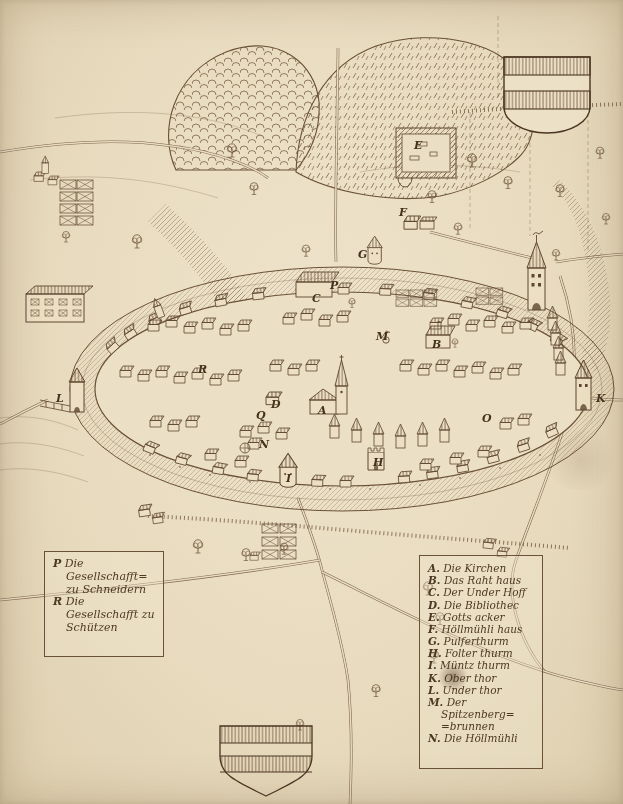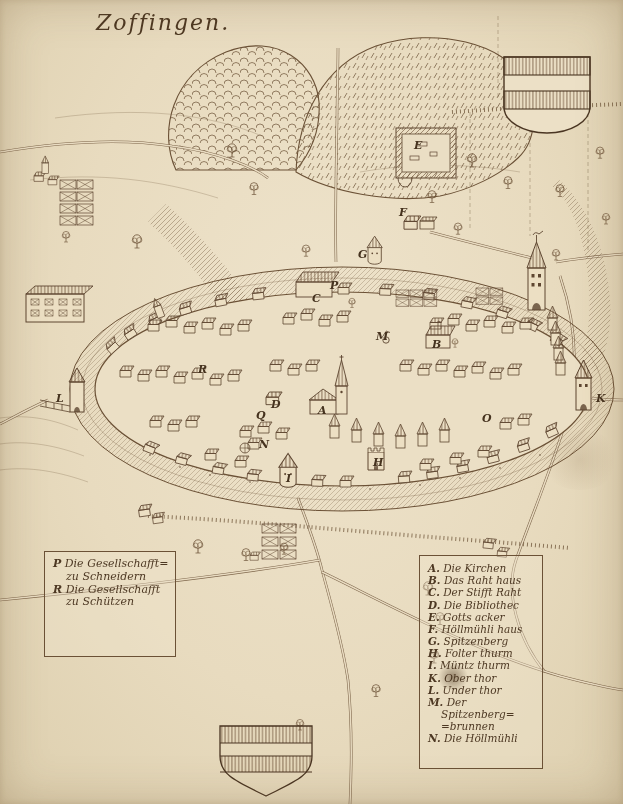--- a/index.html
+++ b/index.html
@@ -13,21 +13,21 @@
   .stage::after{content:"";position:absolute;inset:0;pointer-events:none;
     box-shadow:inset 0 0 46px rgba(110,82,46,.28), inset 0 0 6px rgba(110,82,46,.18);}
   svg.map{position:absolute;left:0;top:0;}
   .title{position:absolute;left:96px;top:10px;font-style:italic;font-size:22px;
     letter-spacing:2px;color:#4d3822;}
   .mk{position:absolute;font-style:italic;font-weight:600;font-size:11px;color:#46331f;
     text-shadow:0 0 2px rgba(238,227,203,.9);}
   .legend{position:absolute;border:1px solid #6b5136;background:rgba(238,228,205,.38);
     font-style:italic;color:#4d3823;padding:6px 6px 4px 8px;box-sizing:border-box;}
   .legend .li{display:block;text-indent:-13px;padding-left:13px;line-height:1.16;}
-  .legend-left{left:44px;top:551px;width:132px;height:106px;font-size:11px;}
+  .legend-left{left:44px;top:551px;width:120px;height:106px;font-size:11px;}
   .legend-right{left:419px;top:555px;width:124px;height:214px;font-size:10.5px;}
   .blot{position:absolute;border-radius:50%;pointer-events:none;}
   .blot1{left:436px;top:664px;width:34px;height:26px;
     background:radial-gradient(circle,rgba(74,52,30,.5),rgba(74,52,30,0) 70%);}
   .blot2{left:540px;top:430px;width:80px;height:60px;
     background:radial-gradient(circle,rgba(110,80,46,.14),rgba(110,80,46,0) 70%);}
   .rd-o{fill:none;stroke:#6b5136;stroke-width:2.6;opacity:.85;}
   .rd-i{fill:none;stroke:#e9dcc2;stroke-width:1.5;}
   .fc{fill:none;stroke:#6b5136;stroke-width:4;stroke-dasharray:1 3;opacity:.75;}
   .fl{fill:none;stroke:#6b5136;stroke-width:.7;stroke-dasharray:4 3;opacity:.5;}
@@ -414,21 +414,20 @@
   <g transform="translate(220,726)">
     <g clip-path="url(#shb)">
       <rect y="0" width="92" height="17" fill="url(#pv)"></rect>
       <rect y="30" width="92" height="16" fill="url(#pv)"></rect>
     </g>
     <path d="M0,0H92V30C92,50 74,56 46,70C18,56 0,50 0,30Z" fill="none" stroke="#4a3522" stroke-width="1.3"></path>
     <path d="M0,17H92M0,30H92M0,46H92" stroke="#4a3522" stroke-width="1" fill="none"></path>
   </g>
 </svg>
 
-<div class="title">Zoffingen.</div>
 
 <span class="mk" style="left:318px;top:404px">A</span>
 <span class="mk" style="left:432px;top:338px">B</span>
 <span class="mk" style="left:312px;top:292px">C</span>
 <span class="mk" style="left:271px;top:398px">D</span>
 <span class="mk" style="left:414px;top:139px">E</span>
 <span class="mk" style="left:399px;top:206px">F</span>
 <span class="mk" style="left:358px;top:248px">G</span>
 <span class="mk" style="left:373px;top:456px">H</span>
 <span class="mk" style="left:286px;top:472px">I</span>
@@ -442,25 +441,25 @@
 <span class="mk" style="left:198px;top:363px">R</span>
 
 <div class="legend legend-left">
   <span class="li"><b>P</b> <span>Die Gesellschafft= zu Schneidern</span></span>
   <span class="li"><b>R</b> <span>Die Gesellschafft zu Schützen</span></span>
 </div>
 
 <div class="legend legend-right">
   <span class="li"><b>A.</b> <span>Die Kirchen</span></span>
   <span class="li"><b>B.</b> <span>Das Raht haus</span></span>
-  <span class="li"><b>C.</b> <span>Der Stifft Raht</span></span>
+  <span class="li"><b>C.</b> <span>Der Under Hoff</span></span>
   <span class="li"><b>D.</b> <span>Die Bibliothec</span></span>
   <span class="li"><b>E.</b> <span>Gotts acker</span></span>
   <span class="li"><b>F.</b> <span>Höllmühli haus</span></span>
-  <span class="li"><b>G.</b> <span>Spitzenberg</span></span>
+  <span class="li"><b>G.</b> <span>Pulferthurm</span></span>
   <span class="li"><b>H.</b> <span>Folter thurm</span></span>
   <span class="li"><b>I.</b> <span>Müntz thurm</span></span>
   <span class="li"><b>K.</b> <span>Ober thor</span></span>
   <span class="li"><b>L.</b> <span>Under thor</span></span>
   <span class="li"><b>M.</b> <span>Der Spitzenberg= =brunnen</span></span>
   <span class="li"><b>N.</b> <span>Die Höllmühli</span></span>
 </div>
 
 <div class="blot blot1"></div>
 <div class="blot blot2"></div>

